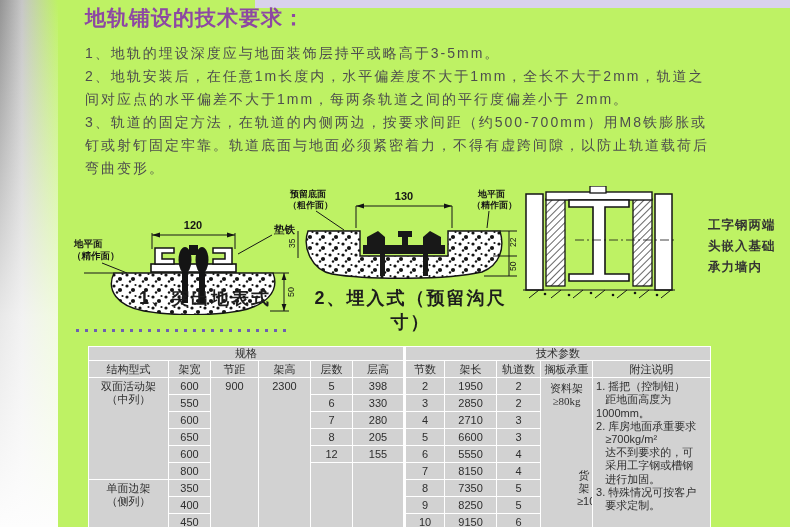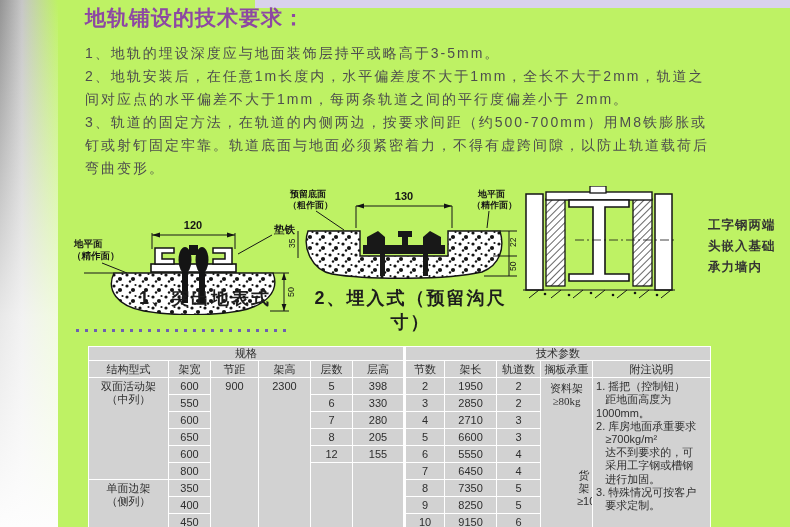--- a/index.html
+++ b/index.html
@@ -331,21 +331,21 @@
       <td>155</td>
       <td class="tech-sep">6</td>
       <td>5550</td>
       <td>4</td>
     </tr>
     <tr>
       <td>800</td>
       <td rowspan="4"></td>
       <td rowspan="4"></td>
       <td class="tech-sep">7</td>
-      <td>6450</td>
+      <td>8150</td>
       <td>4</td>
     </tr>
     <tr>
       <td rowspan="3" class="cell-top">
         <div>单面边架</div>
         <div>（侧列）</div>
       </td>
       <td>350</td>
       <td class="tech-sep">8</td>
       <td>7350</td>

